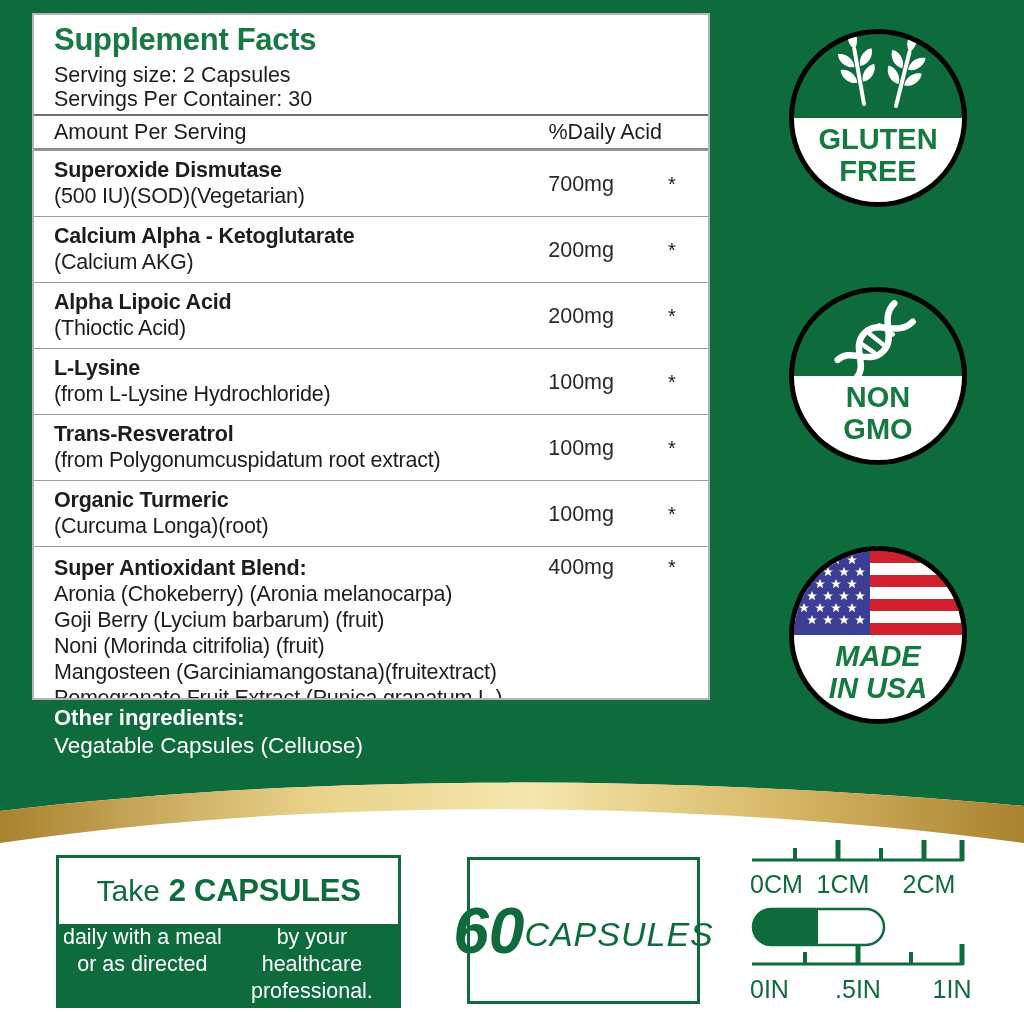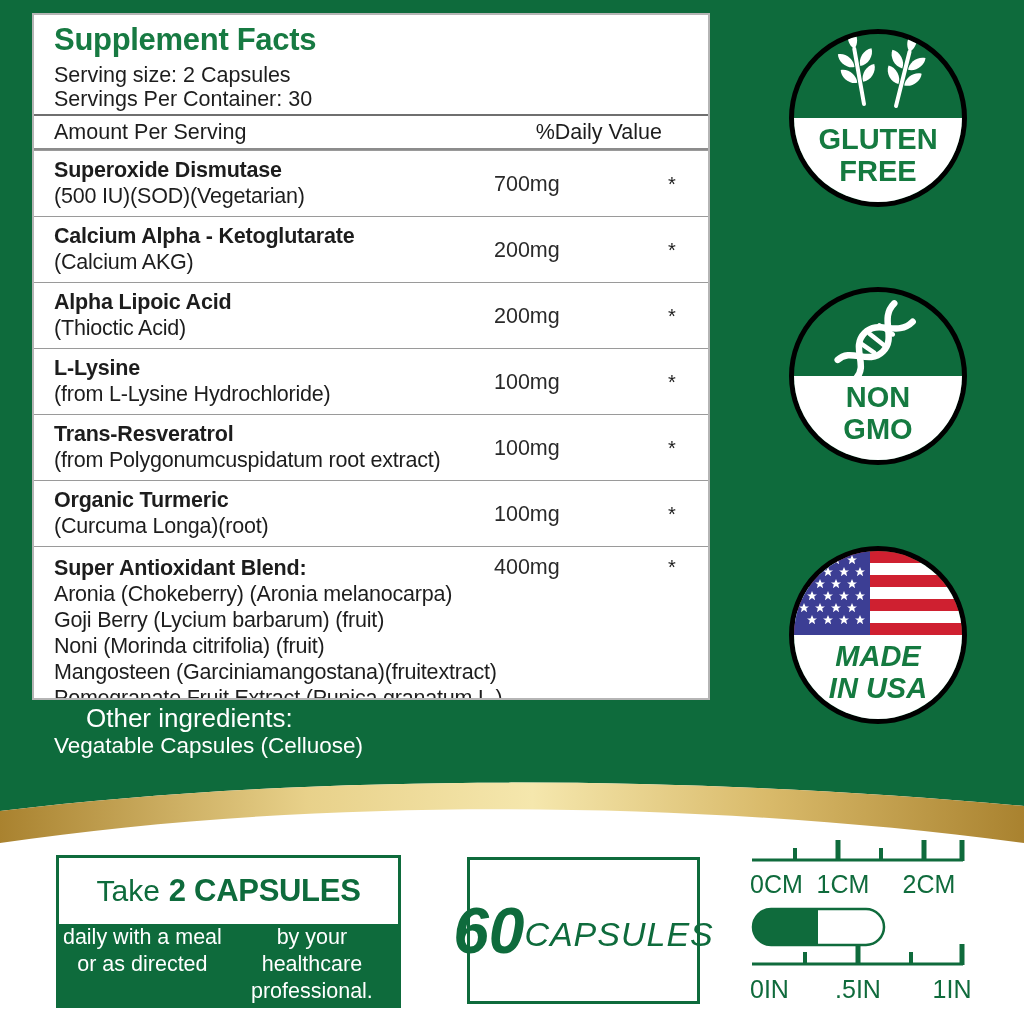--- a/index.html
+++ b/index.html
@@ -12,30 +12,30 @@
          border:2px solid #b5b5b5;box-sizing:border-box;color:#1d1d1d;overflow:hidden;}
   .tb-title{padding:5px 20px 3px;}
   .panel h1{margin:2px 0 5px;font-size:31px;font-weight:bold;color:#177a42;letter-spacing:-.3px;}
   .serv{font-size:21.5px;line-height:24px;}
   .hdr{display:flex;justify-content:space-between;align-items:center;border-top:2px solid #6f6f6f;
        border-bottom:2px solid #8c8c8c;padding:5px 46px 5px 20px;font-size:21.5px;height:36px;box-sizing:border-box;}
   .row{position:relative;border-top:1.5px solid #9a9a9a;padding:6px 250px 6px 20px;min-height:57px;box-sizing:border-box;}
   .row:first-of-type{border-top:none;}
   .fname{font-size:21.5px;font-weight:bold;line-height:26px;letter-spacing:-.2px;}
   .fdetail{font-size:21.5px;line-height:27px;letter-spacing:-.2px;}
-  .amt{position:absolute;left:460px;top:50%;transform:translateY(-50%);width:120px;text-align:left;
+  .amt{position:absolute;left:460px;top:50%;transform:translateY(-50%);width:120px;text-align:right;
        font-size:21.5px;color:#2a2a2a;}
   .dv{position:absolute;left:608px;top:50%;transform:translateY(-50%);width:60px;text-align:center;font-size:20px;}
   .row-blend{position:relative;border-top:1.5px solid #9a9a9a;padding:8px 20px 8px;min-height:160px;box-sizing:border-box;}
   .row-blend .amt,.row-blend .dv{top:20px;}
   .blend-line{font-size:21.5px;line-height:26px;letter-spacing:-.2px;}
 
   
   .other{position:absolute;left:54px;top:704px;color:#fff;}
-  .other .o1{font-size:26px;font-weight:normal;line-height:28px;margin-left:32px;}
+  .other .o1{font-size:22px;font-weight:bold;line-height:28px;}
   .other .o2{font-size:22.5px;line-height:28px;}
 
   
   .badge{position:absolute;left:789px;width:178px;height:178px;border-radius:50%;background:#0e6b3c;
          border:5px solid #000000;box-sizing:border-box;overflow:hidden;}
   .badge .half-top{position:absolute;top:0;left:0;right:0;height:50%;display:flex;align-items:center;justify-content:center;}
   .badge .half-bottom{position:absolute;top:50%;left:0;right:0;bottom:0;background:#fff;text-align:center;
          color:#157a40;font-weight:bold;font-size:29px;line-height:32px;padding-top:5px;box-sizing:border-box;}
   .badge.b1{top:29px;} .badge.b2{top:287px;} .badge.b3{top:546px;font-style:italic;}
   .badge.b3 .half-top{align-items:stretch;}
@@ -77,21 +77,21 @@
   </svg>
 
   <section class="panel">
     <div class="tb-title">
       <h1>Supplement Facts</h1>
       <div class="serv">Serving size: 2 Capsules</div>
       <div class="serv">Servings Per Container: 30</div>
     </div>
     <div class="hdr">
       <span>Amount Per Serving</span>
-      <span>%Daily Value</span>
+      <span>%Daily Acid</span>
     </div>
 
     <div class="row">
       <div class="fname">Superoxide Dismutase</div>
       <div class="fdetail">(500 IU)(SOD)(Vegetarian)</div>
       <div class="amt">700mg</div>
       <div class="dv">*</div>
     </div>
     <div class="row">
       <div class="fname">Calcium Alpha - Ketoglutarate</div>

